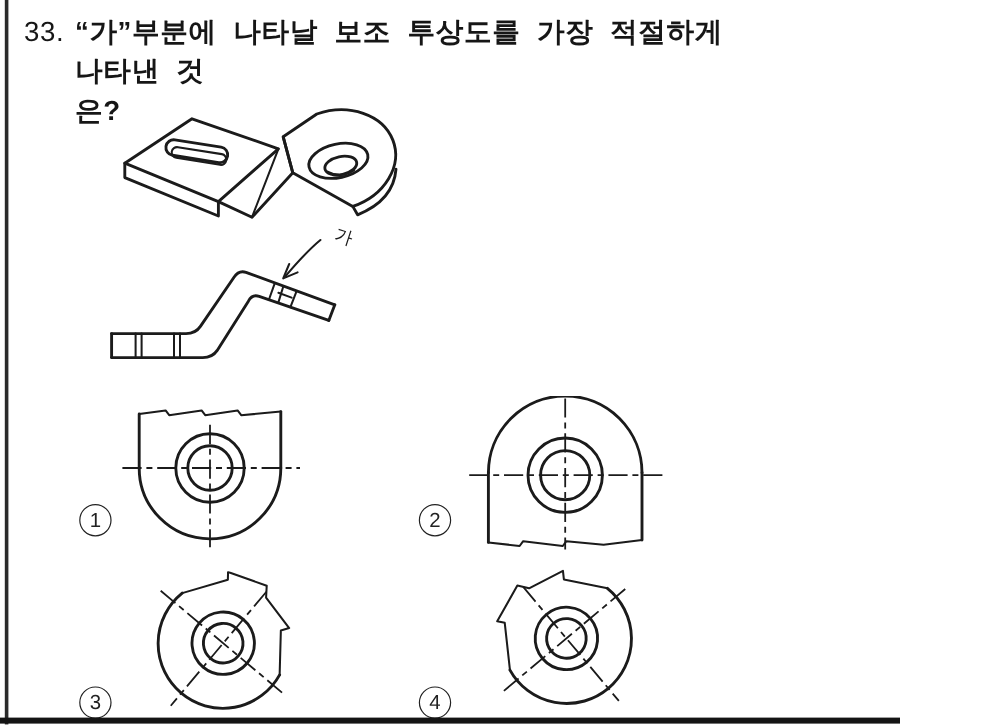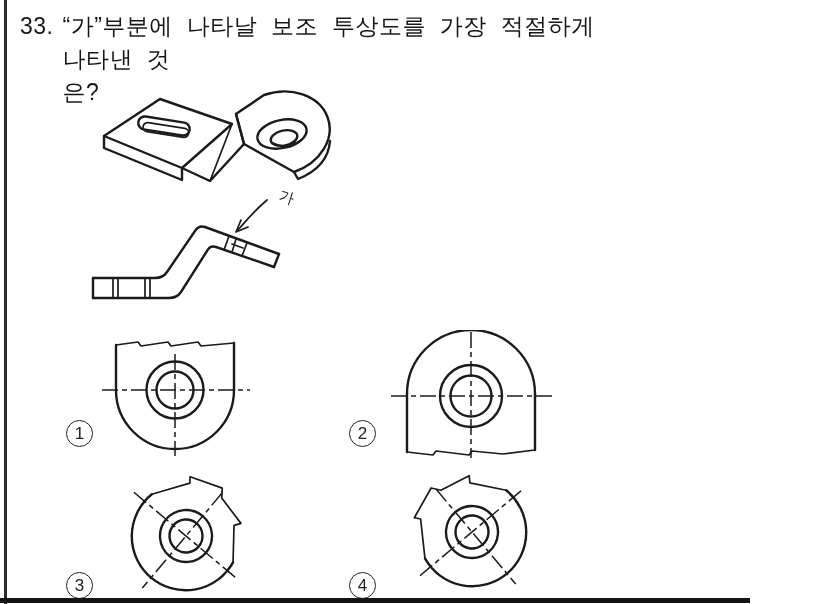--- a/index.html
+++ b/index.html
@@ -6,21 +6,21 @@
   .sheet{
     position:relative;width:750px;height:604px;background:#ffffff;
     font-family:"Liberation Sans","DejaVu Sans",sans-serif;color:#161616;
     overflow:hidden;
   }
   .border-left{position:absolute;left:4px;top:0;width:3px;height:604px;background:#2a2a2a;}
   .border-bottom{position:absolute;left:0;top:598px;width:826px;height:5px;background:#141414;}
   .question{position:absolute;left:20px;top:10px;display:flex;gap:9px;
     font-size:23px;line-height:33px;letter-spacing:0.5px;word-spacing:7px;font-weight:500;}
   .qnum{flex:0 0 auto;}
-  .qtext{max-width:560px;}
+  .qtext{max-width:560px;font-weight:bold;}
   .fig{position:absolute;}
   svg .ln{fill:none;stroke:#1b1b1b;stroke-width:2.4;stroke-linecap:round;stroke-linejoin:round;}
   svg .thin{fill:none;stroke:#1b1b1b;stroke-width:1.7;stroke-linecap:round;stroke-linejoin:round;}
   svg .cl{fill:none;stroke:#1b1b1b;stroke-width:1.5;stroke-dasharray:16 4 5 4;stroke-linecap:butt;}
   .badge{
     position:absolute;width:27px;height:27px;border:1.8px solid #222;border-radius:50%;
     display:flex;align-items:center;justify-content:center;
     font-size:17px;line-height:1;color:#222;background:#fff;box-sizing:border-box;
   }
   .ga-label{

